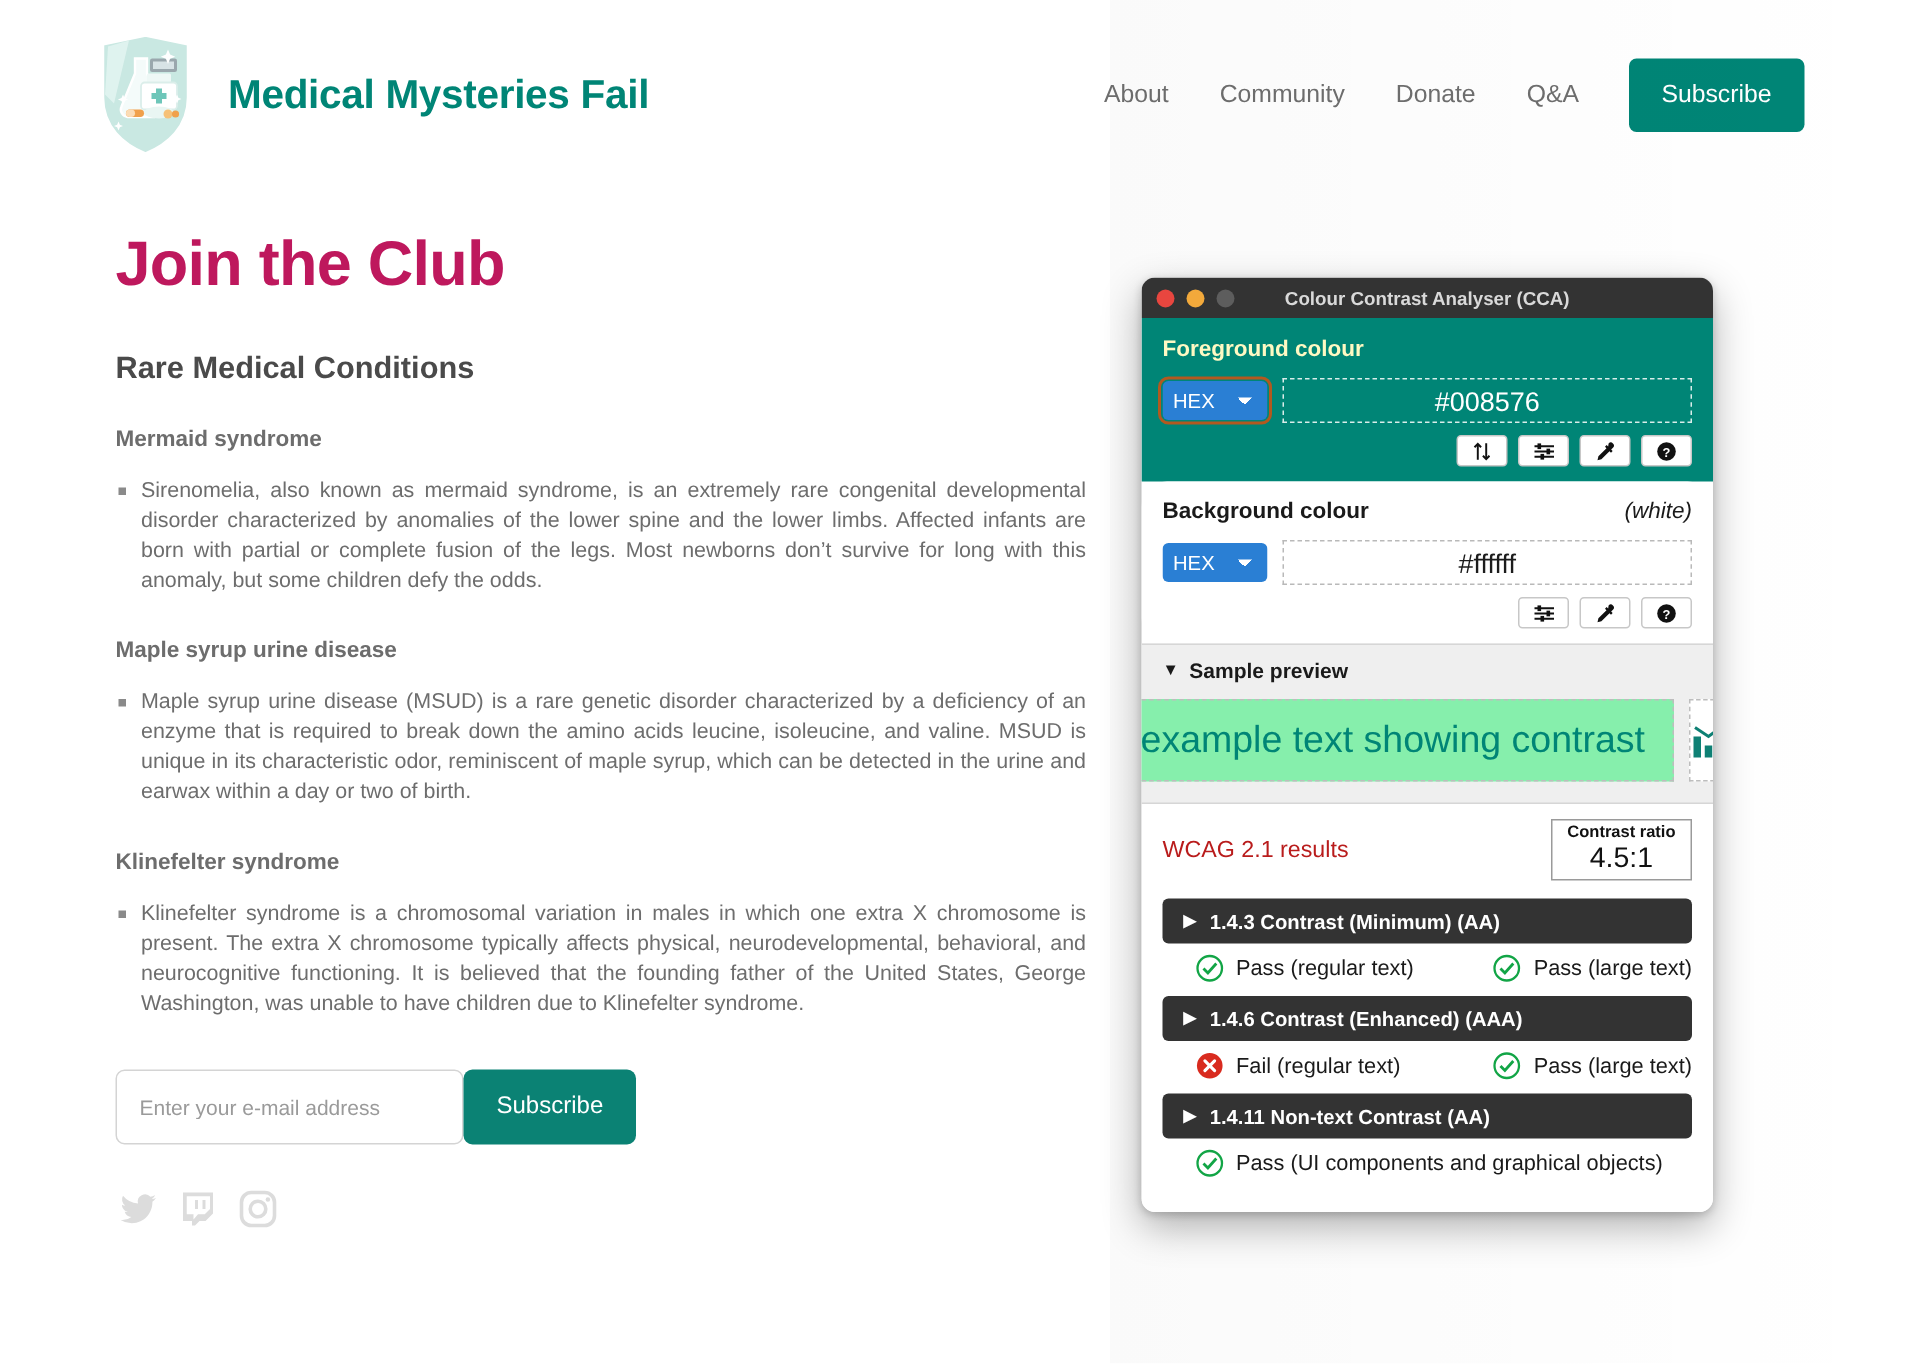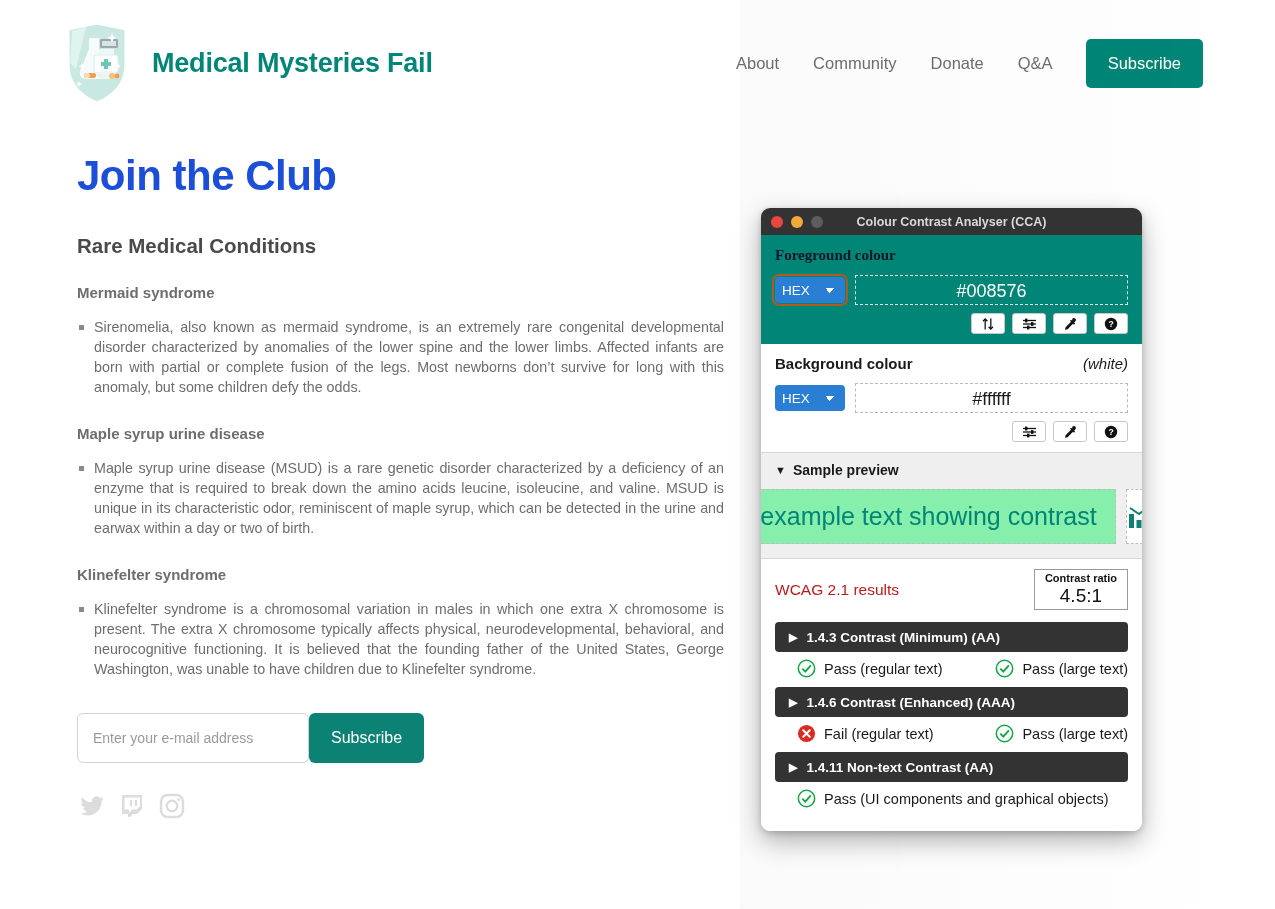--- a/index.html
+++ b/index.html
@@ -65,21 +65,21 @@
   .content {
     position: absolute;
     top: 126px;
     left: 0;
     width: 740px;
     padding: 26px 0 0 77px;
   }
   .page-title {
     font-size: 42px;
     font-weight: bold;
-    color: #1d4ed8;
+    color: #be185d;
     letter-spacing: -0.5px;
     margin-bottom: 34px;
   }
   .intro {
     font-size: 15.5px;
     line-height: 26px;
     color: #6d6d6d;
     width: 632px;
     margin-bottom: 30px;
   }
@@ -144,21 +144,21 @@
     font-family: inherit;
   }
 
   .social-row { display: flex; align-items: center; gap: 10px; }
   .social-icon { width: 30px; height: 30px; display: block; }
 
   
   .cca-window {
     position: absolute;
     left: 761px;
-    top: 208px;
+    top: 185px;
     width: 381px;
     border-radius: 9px;
     overflow: hidden;
     box-shadow: 0 10px 26px rgba(0,0,0,0.30), 0 2px 6px rgba(0,0,0,0.18);
     font-family: "Liberation Sans", sans-serif;
     background: #fff;
   }
   .cca-titlebar {
     height: 27px;
     background: #333333;
@@ -184,21 +184,21 @@
   .fg-panel { background: #008576; padding: 12px 14px 10px 14px; }
   .bg-panel { background: #ffffff; padding: 11px 14px 10px 14px; border-radius: 17px; }
 
   .panel-head {
     display: flex;
     align-items: baseline;
     justify-content: space-between;
     margin-bottom: 11px;
   }
   .panel-label { font-size: 15px; font-weight: bold; }
-  .fg-panel .panel-label { color: #0f172a; font-family: Liberation Serif, serif; }
+  .fg-panel .panel-label { color: #fef9c3; }
   .bg-panel .panel-label { color: #1a1a1a; }
   .colour-name { font-size: 15px; font-style: italic; color: #1a1a1a; }
 
   .colour-row { display: flex; align-items: center; gap: 10px; }
   .fmt-select {
     width: 70px; height: 26px;
     background: #2a7fd4;
     color: #ffffff;
     border: none;
     border-radius: 4px;

